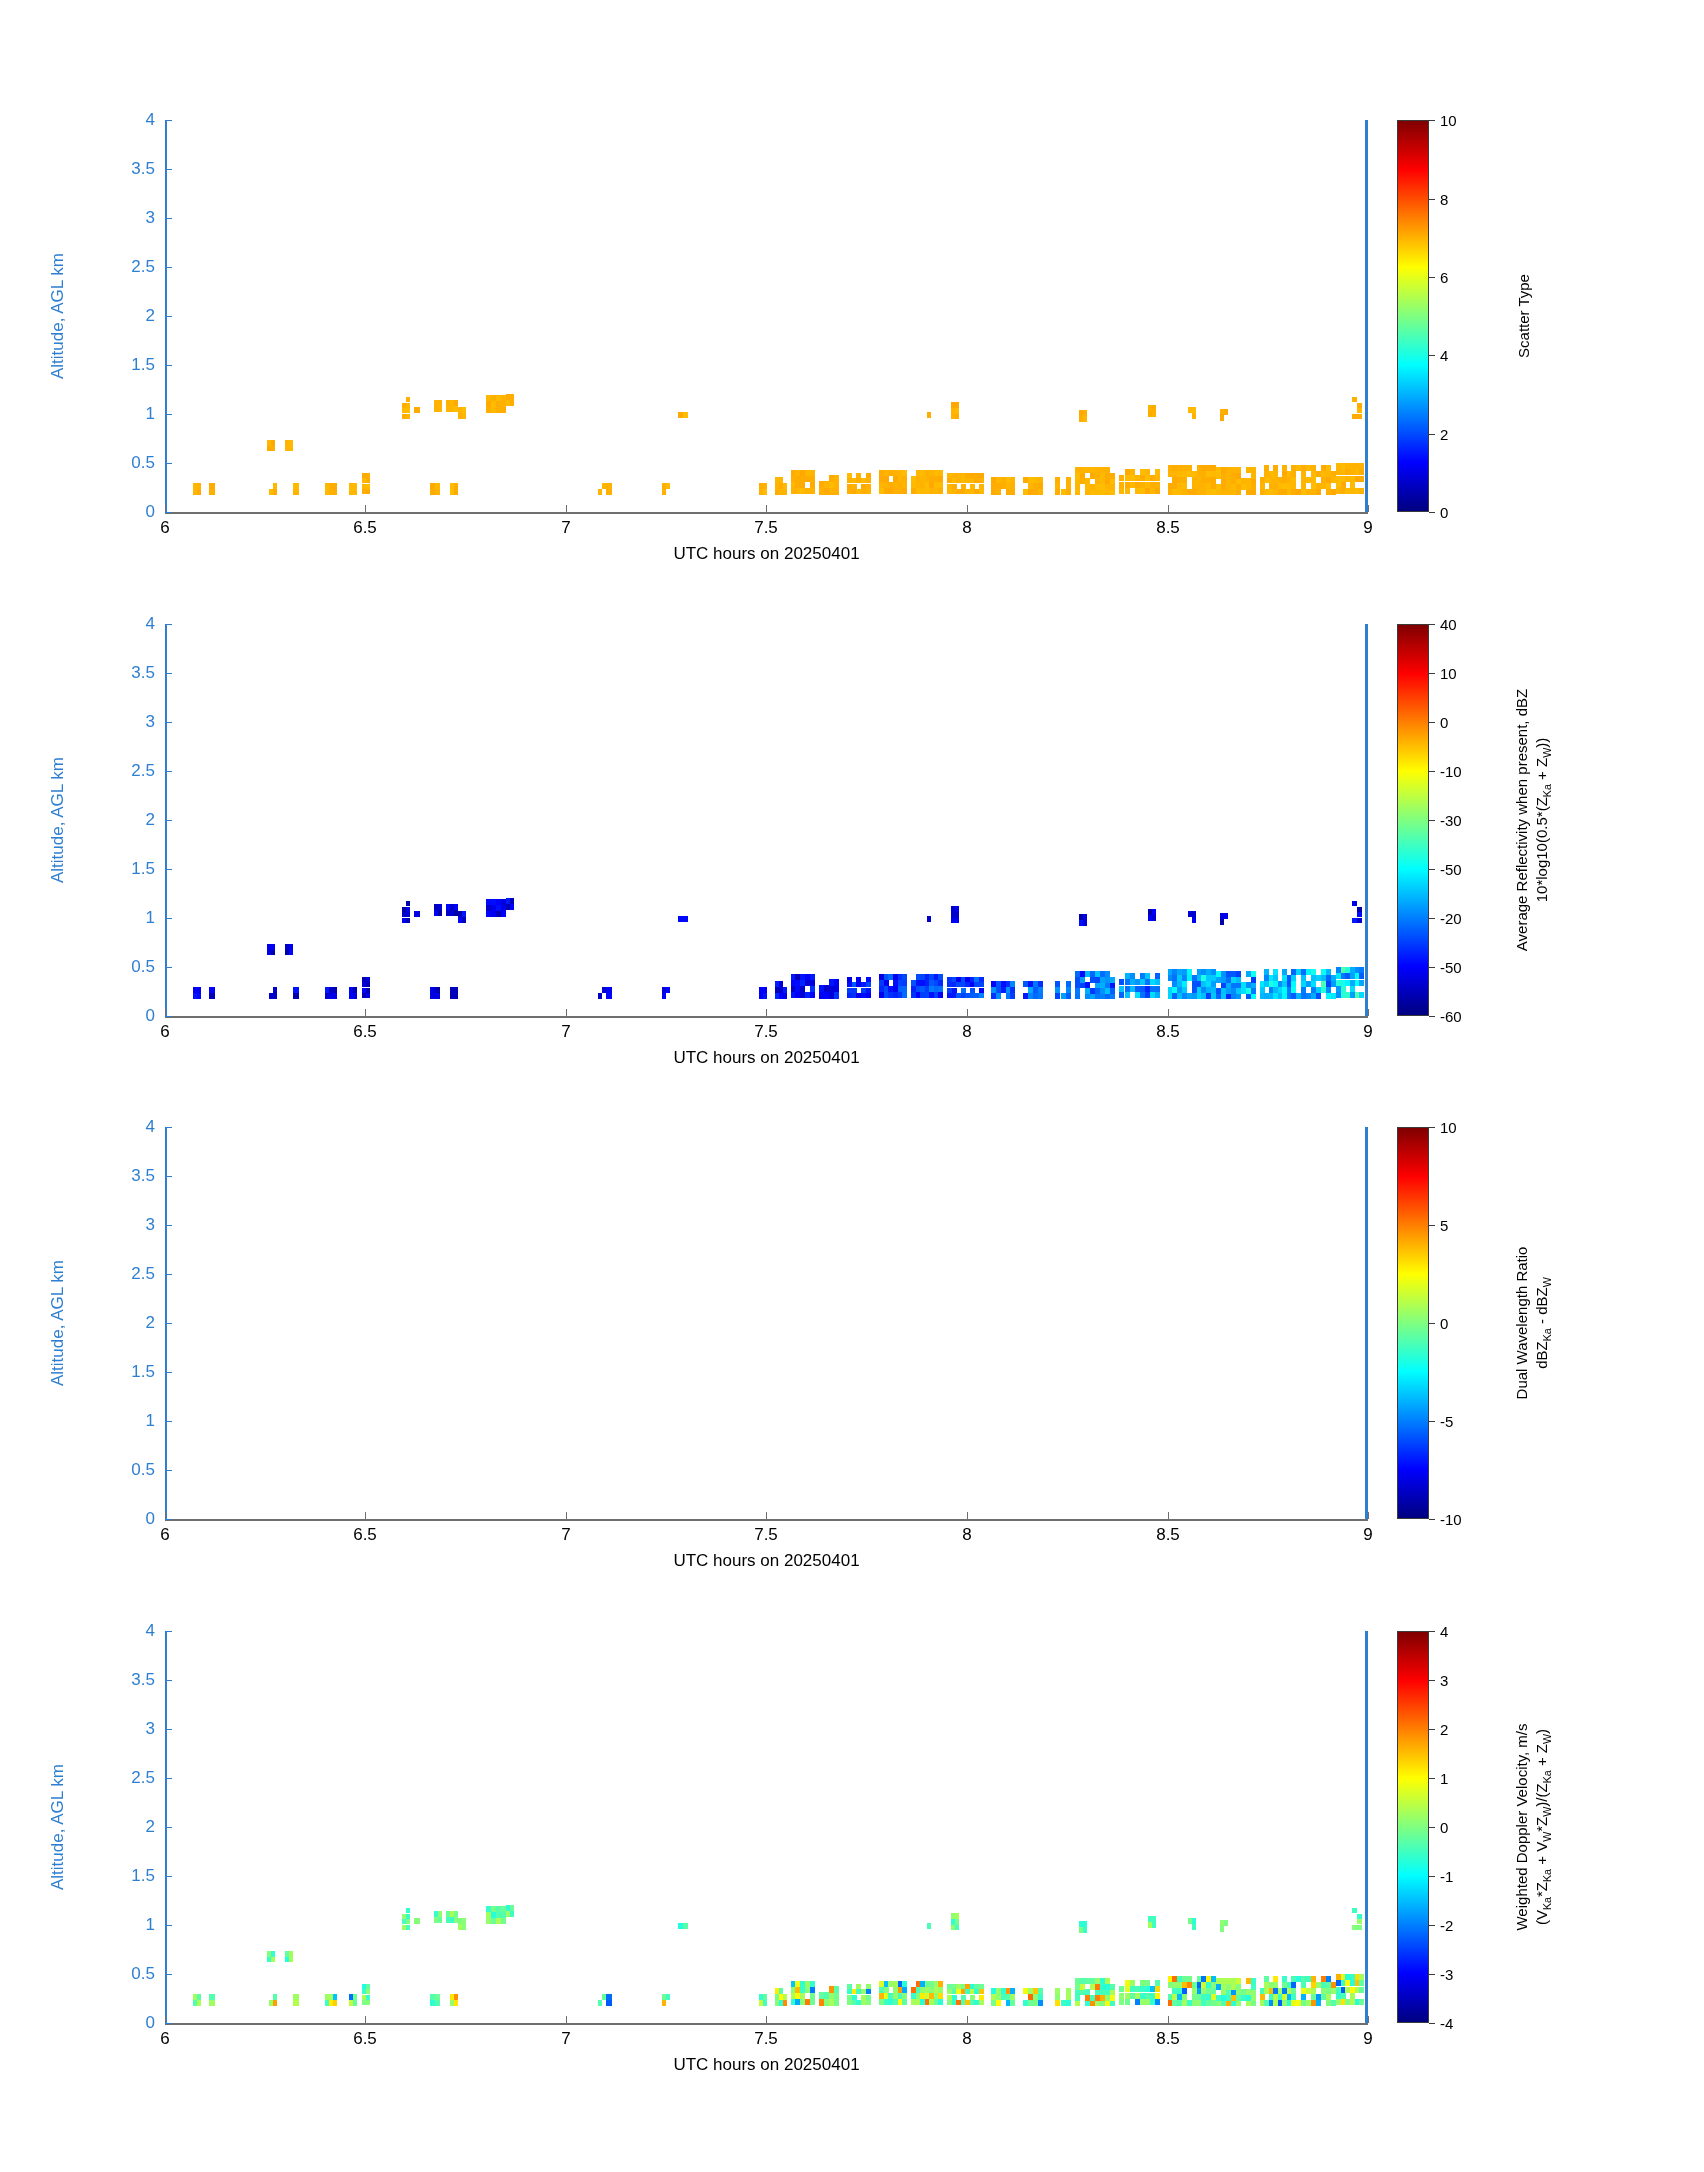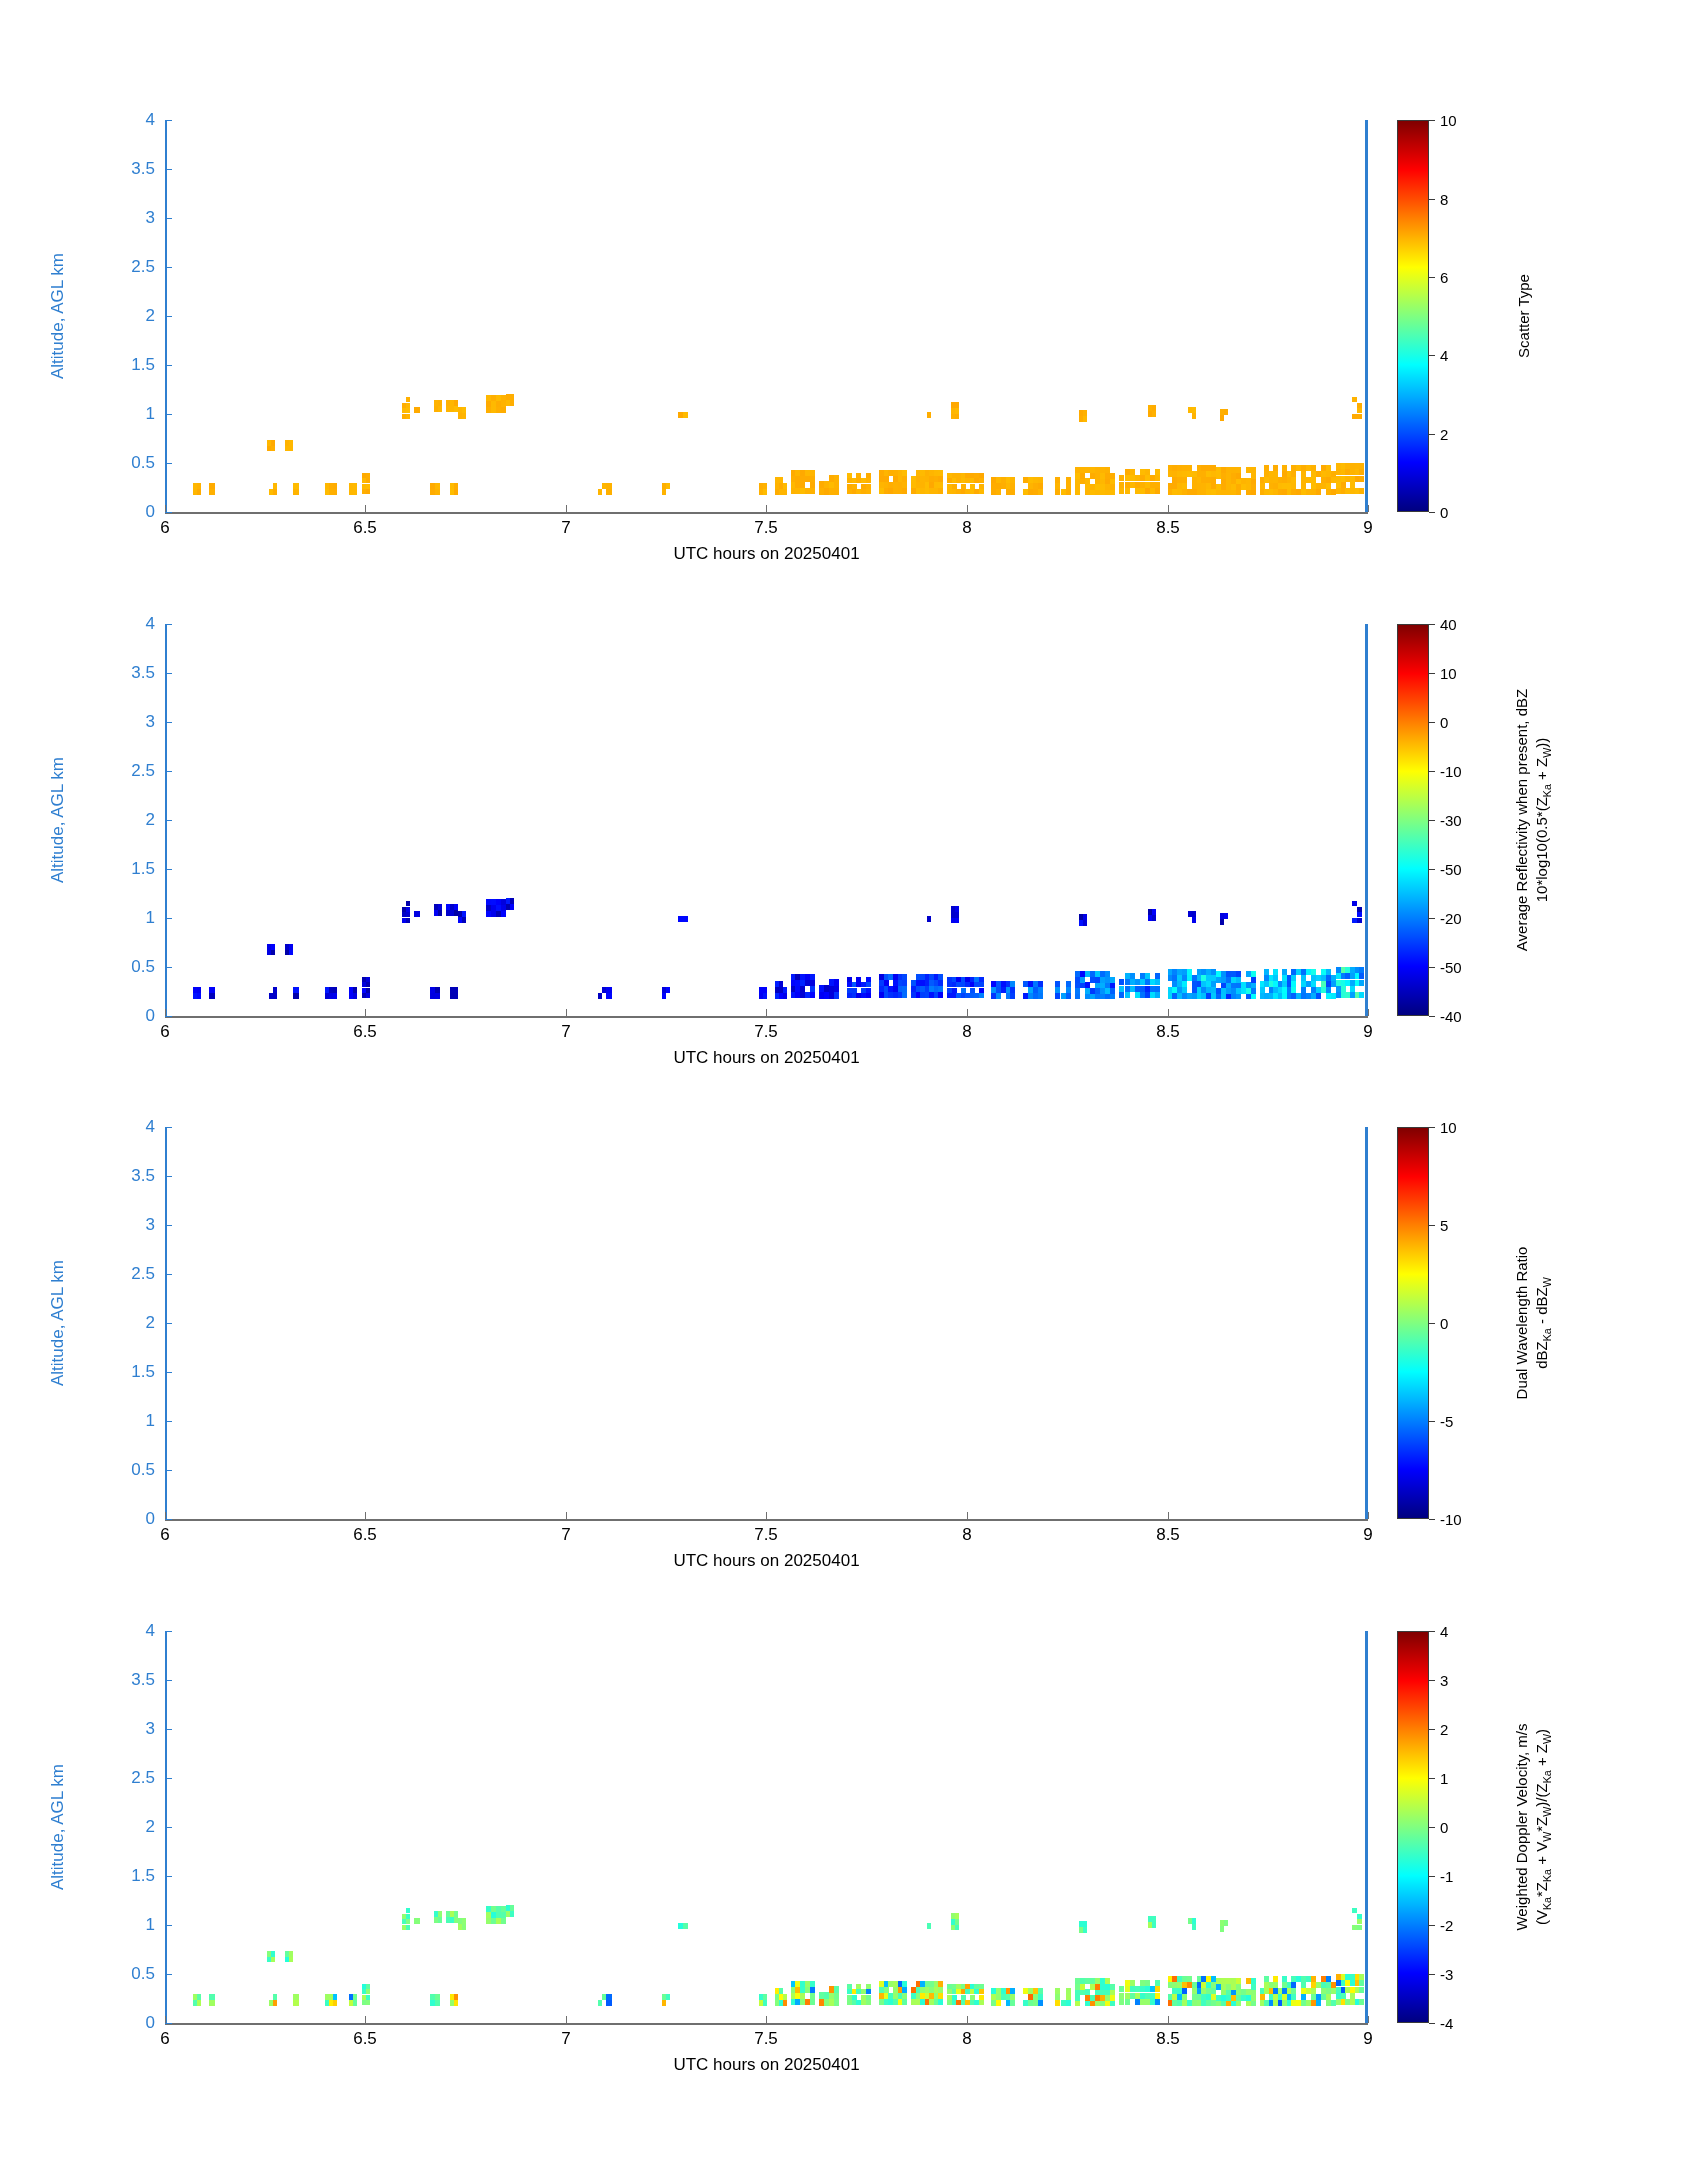--- a/index.html
+++ b/index.html
@@ -1301,21 +1301,21 @@
       <div class="tick-y" style="top: 129px;"></div>
       <div class="ylabel-tick" style="top: 129px;">3</div>
       <div class="tick-y" style="top: 80px;"></div>
       <div class="ylabel-tick" style="top: 80px;">3.5</div>
       <div class="tick-y" style="top: 31px;"></div>
       <div class="ylabel-tick" style="top: 31px;">4</div>
       <div class="axis-title-x">UTC hours on 20250401</div>
       <div class="axis-title-y">Altitude, AGL km</div>
       <div class="cbar" style="background: linear-gradient(to top, rgb(0, 0, 128) 0%, rgb(0, 0, 153) 2.5%, rgb(0, 0, 179) 5%, rgb(0, 0, 204) 7.5%, rgb(0, 0, 230) 10%, rgb(0, 0, 255) 12.5%, rgb(0, 25, 255) 15%, rgb(0, 51, 255) 17.5%, rgb(0, 77, 255) 20%, rgb(0, 102, 255) 22.5%, rgb(0, 128, 255) 25%, rgb(0, 153, 255) 27.5%, rgb(0, 179, 255) 30%, rgb(0, 204, 255) 32.5%, rgb(0, 229, 255) 35%, rgb(0, 255, 255) 37.5%, rgb(26, 255, 229) 40%, rgb(51, 255, 204) 42.5%, rgb(77, 255, 179) 45%, rgb(102, 255, 153) 47.5%, rgb(128, 255, 128) 50%, rgb(153, 255, 102) 52.5%, rgb(179, 255, 76) 55%, rgb(204, 255, 51) 57.5%, rgb(229, 255, 26) 60%, rgb(255, 255, 0) 62.5%, rgb(255, 229, 0) 65%, rgb(255, 204, 0) 67.5%, rgb(255, 179, 0) 70%, rgb(255, 153, 0) 72.5%, rgb(255, 128, 0) 75%, rgb(255, 102, 0) 77.5%, rgb(255, 76, 0) 80%, rgb(255, 51, 0) 82.5%, rgb(255, 26, 0) 85%, rgb(255, 0, 0) 87.5%, rgb(229, 0, 0) 90%, rgb(204, 0, 0) 92.5%, rgb(179, 0, 0) 95%, rgb(153, 0, 0) 97.5%, rgb(128, 0, 0) 100%);"></div>
       <div class="cbar-tick" style="top: 423px;"></div>
-      <div class="cbar-ticklabel" style="top: 423px;">-40</div>
+      <div class="cbar-ticklabel" style="top: 423px;">-60</div>
       <div class="cbar-tick" style="top: 374px;"></div>
       <div class="cbar-ticklabel" style="top: 374px;">-50</div>
       <div class="cbar-tick" style="top: 325px;"></div>
       <div class="cbar-ticklabel" style="top: 325px;">-20</div>
       <div class="cbar-tick" style="top: 276px;"></div>
       <div class="cbar-ticklabel" style="top: 276px;">-50</div>
       <div class="cbar-tick" style="top: 227px;"></div>
       <div class="cbar-ticklabel" style="top: 227px;">-30</div>
       <div class="cbar-tick" style="top: 178px;"></div>
       <div class="cbar-ticklabel" style="top: 178px;">-10</div>

